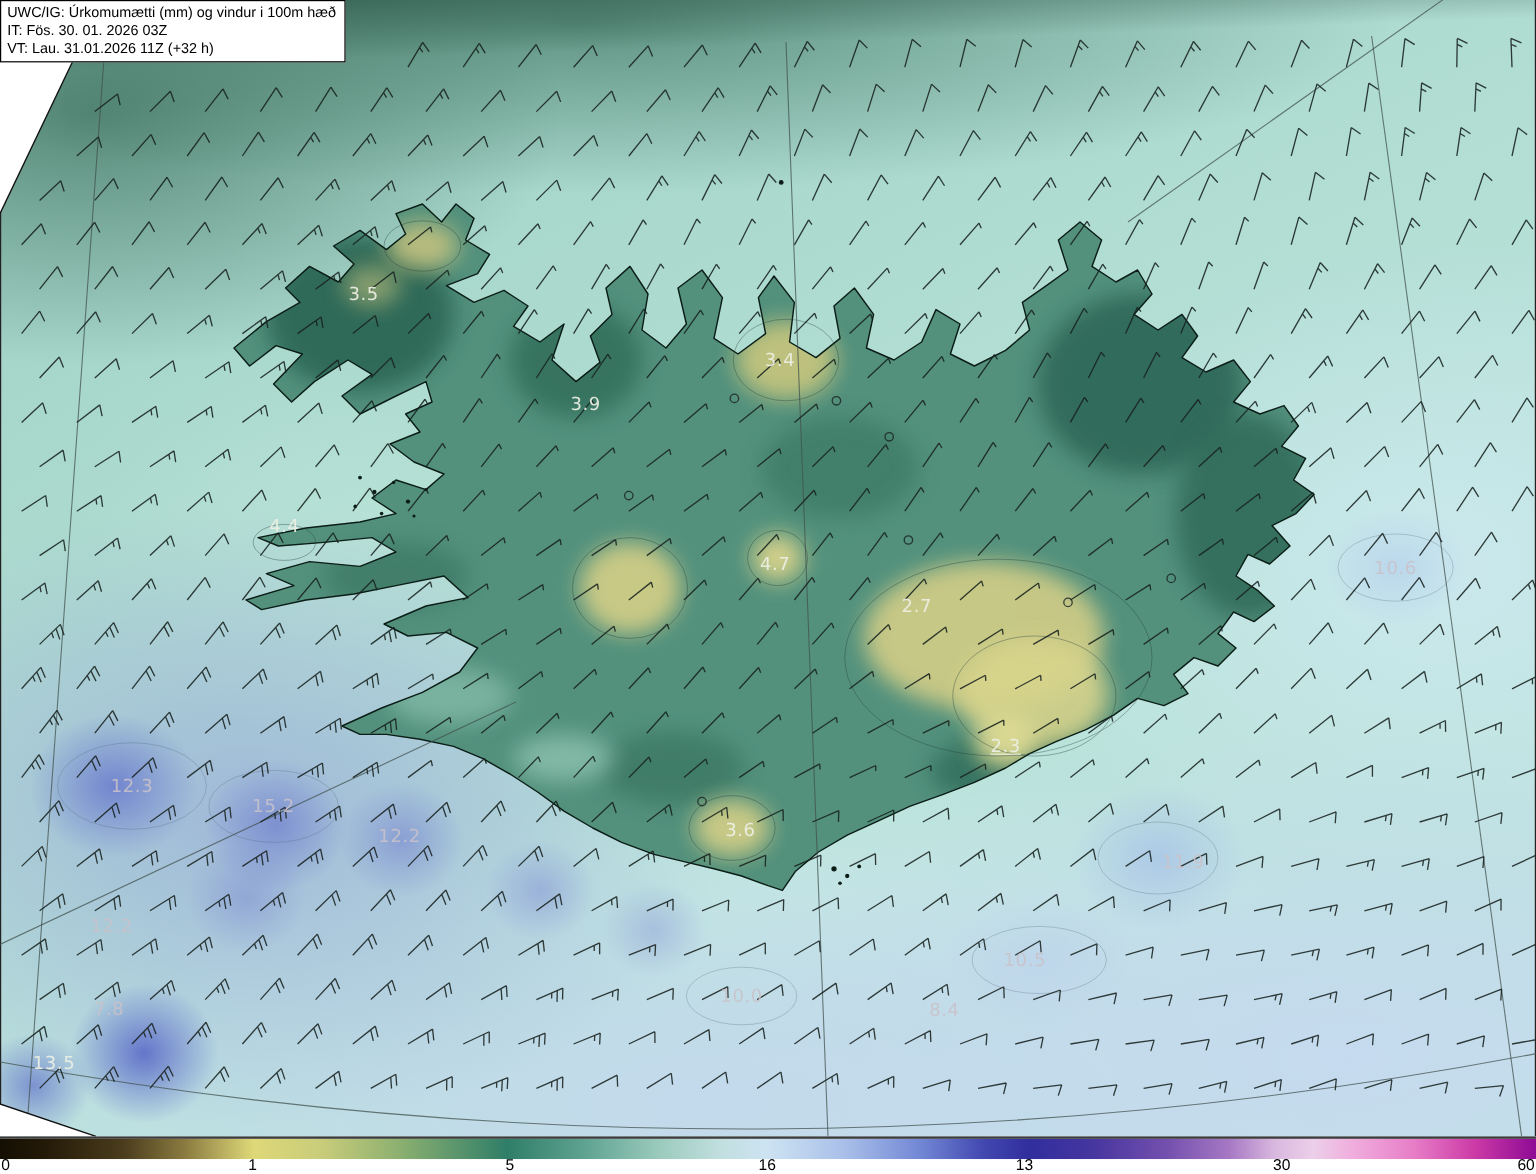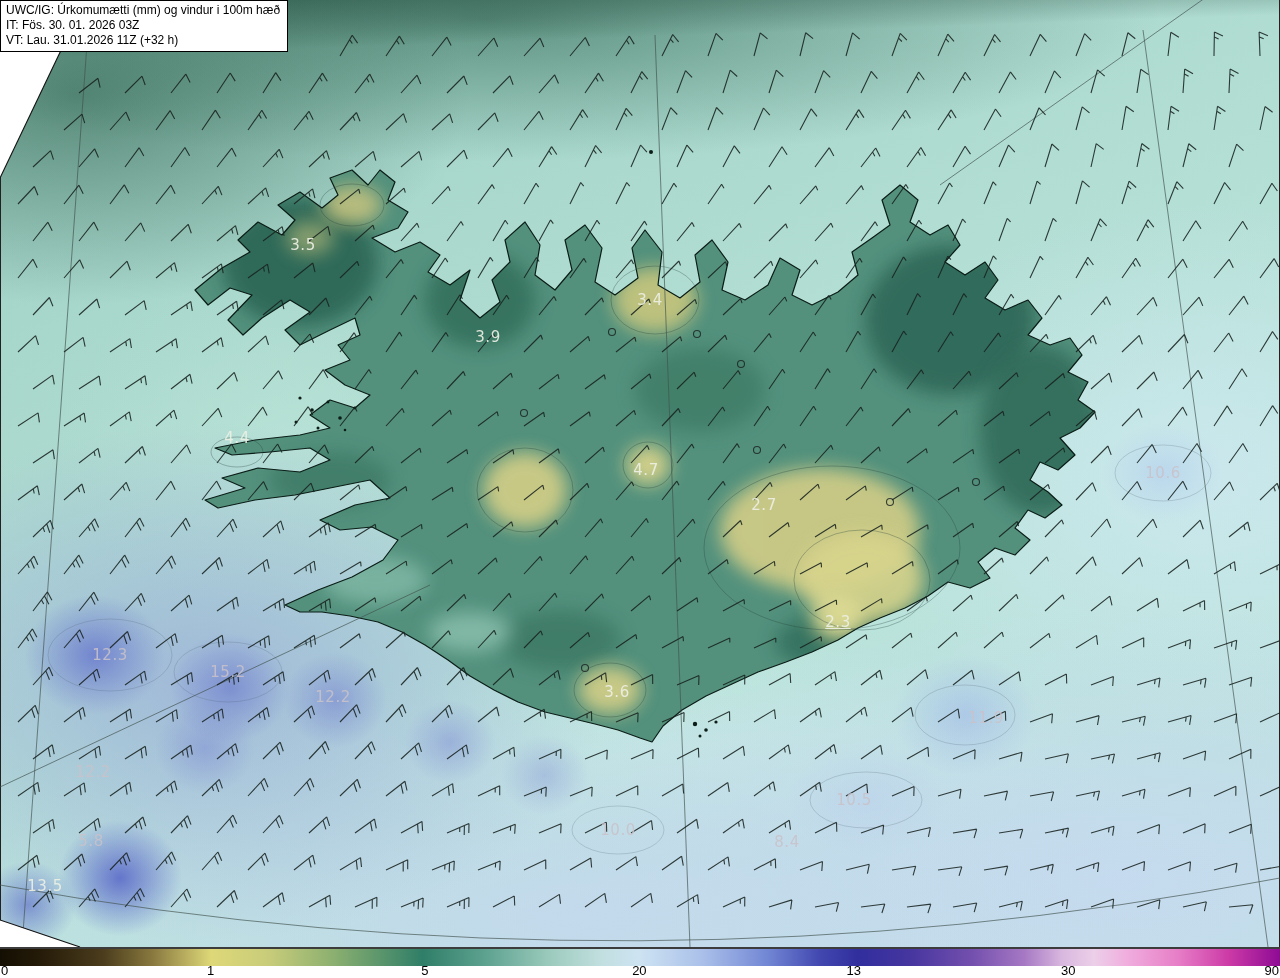--- a/index.html
+++ b/index.html
@@ -819,37 +819,37 @@
         <span class="plabel light" style="left: 646px; top: 470px;">4.7</span>
         <span class="plabel light" style="left: 764px; top: 505px;">2.7</span>
         <span class="plabel light" style="left: 838px; top: 622px; text-decoration: underline;">2.3</span>
         <span class="plabel light" style="left: 617px; top: 692px;">3.6</span>
         <span class="plabel muted" style="left: 1163px; top: 473px;">10.6</span>
         <span class="plabel muted" style="left: 110px; top: 655px;">12.3</span>
         <span class="plabel muted" style="left: 228px; top: 672px;">15.2</span>
         <span class="plabel muted" style="left: 333px; top: 697px;">12.2</span>
         <span class="plabel muted" style="left: 965px; top: 718px; margin-left: 21px;">11.9</span>
         <span class="plabel muted" style="left: 93px; top: 772px;">12.2</span>
-        <span class="plabel muted" style="left: 91px; top: 841px;">5.8</span>
+        <span class="plabel muted" style="left: 91px; top: 841px;">7.8</span>
         <span class="plabel light" style="left: 45px; top: 886px;">13.5</span>
         <span class="plabel muted" style="left: 854px; top: 800px;">10.5</span>
         <span class="plabel muted" style="left: 618px; top: 830px;">10.0</span>
         <span class="plabel muted" style="left: 787px; top: 842px;">8.4</span>
       </div>
 
     <div class="titlebox">
       <div><span class="b">UWC/IG:</span> <span>Úrkomumætti (mm) og vindur i 100m hæð</span></div>
       <div><span>IT: Fös. 30. 01. 2026 03Z</span></div>
       <div><span class="b">VT: Lau. 31.01.2026 11Z</span> <span>(+32 h)</span></div>
     </div>
   </div>
 
   <div class="cbar" id="cbar" style="background: linear-gradient(to right, rgb(20, 15, 3) 0%, rgb(36, 26, 8) 3%, rgb(74, 60, 28) 8%, rgb(138, 122, 64) 12%, rgb(222, 216, 120) 16.5%, rgb(200, 204, 122) 21%, rgb(140, 176, 112) 26%, rgb(47, 126, 104) 33%, rgb(94, 162, 144) 38%, rgb(156, 203, 189) 43%, rgb(194, 223, 224) 47%, rgb(205, 227, 242) 50%, rgb(169, 191, 233) 55%, rgb(113, 134, 212) 60%, rgb(66, 72, 176) 64%, rgb(49, 46, 158) 67%, rgb(69, 53, 159) 71%, rgb(116, 80, 174) 76%, rgb(166, 120, 196) 80%, rgb(217, 184, 223) 83%, rgb(236, 207, 233) 85.5%, rgb(240, 174, 222) 88%, rgb(231, 126, 199) 92%, rgb(204, 58, 166) 96%, rgb(142, 11, 149) 100%);"></div>
   <div class="cbar-labels" id="cbar-labels">
       <span style="left: 0%; transform: translateX(1px);">0</span>
       <span style="left: 16.45%; transform: translateX(-50%);">1</span>
       <span style="left: 33.2%; transform: translateX(-50%);">5</span>
-      <span style="left: 49.95%; transform: translateX(-50%);">20</span>
+      <span style="left: 49.95%; transform: translateX(-50%);">16</span>
       <span style="left: 66.7%; transform: translateX(-50%);">13</span>
       <span style="left: 83.45%; transform: translateX(-50%);">30</span>
-      <span style="left: 100%; transform: translateX(calc(-100% - 1px));">90</span>
+      <span style="left: 100%; transform: translateX(calc(-100% - 1px));">60</span>
     </div>
 </div>
 
 </body></html>

